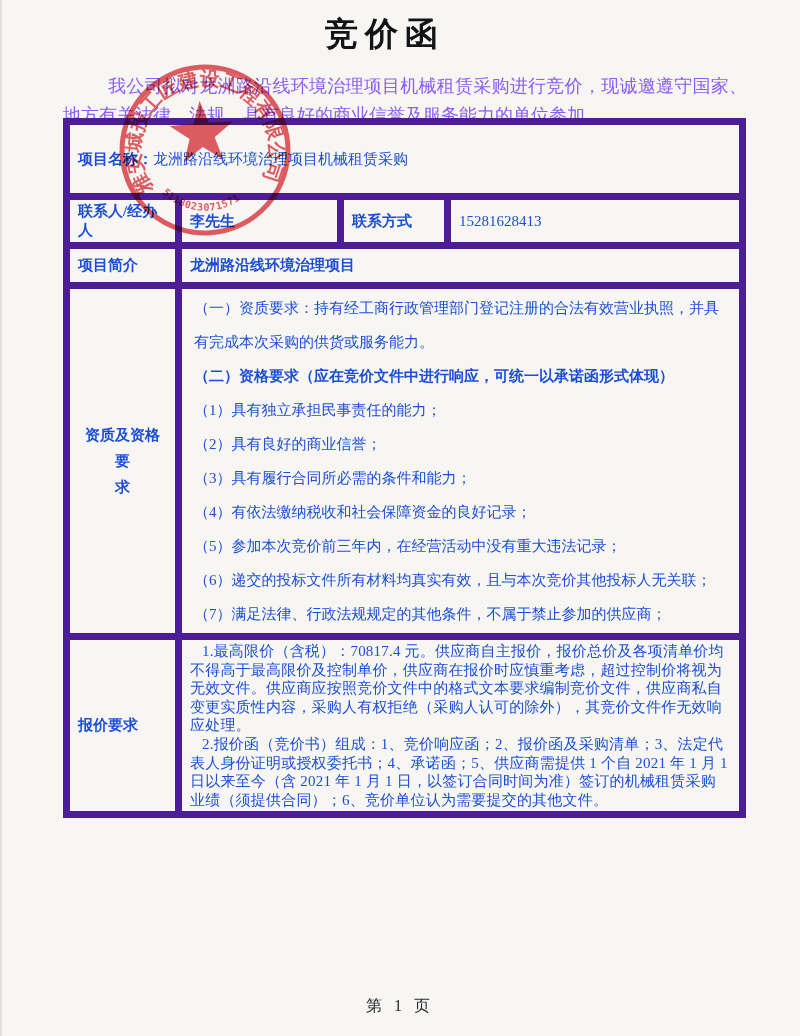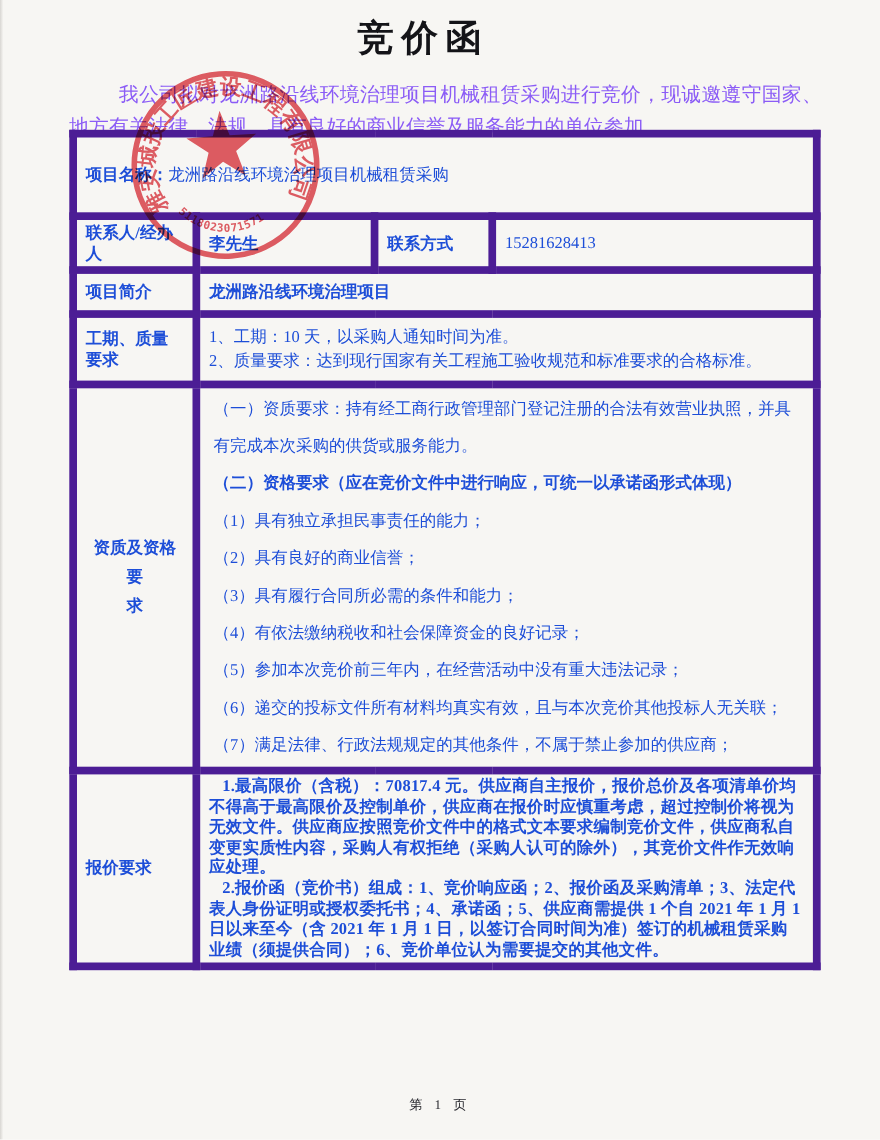--- a/index.html
+++ b/index.html
@@ -41,27 +41,27 @@
     color:#1d4ed8;
   }
   td.lbl{font-weight:bold;padding-left:7px;margin-top:15px;}
   .prelab{white-space:pre-line;line-height:26px;}
   .b{font-weight:bold;}
   .cell-top{vertical-align:top;padding-top:10px;}
   .cell-bottom{vertical-align:bottom;padding-bottom:10px;}
   .sched p{margin:0;line-height:22px;}
   .qual p{margin:0;line-height:34px;padding-left:4px;}
   .qual{padding-top:2px;}
-  .quote p{margin:0;line-height:18.6px;text-indent:0.8em;font-weight:bold;letter-spacing:0.2px;}
+  .quote p{margin:0;line-height:18.6px;text-indent:0.8em;font-weight:normal;letter-spacing:0.2px;}
   .quote{padding-top:3px;padding-bottom:3px;}
   .send-time{line-height:23px;}
   .center-lab{text-align:center;}
   .page-footer{
     position:absolute;top:996px;left:0;width:800px;
-    text-align:center;font-size:12px;color:#2a2a30;letter-spacing:4px;
+    text-align:center;font-size:16px;color:#2a2a30;letter-spacing:4px;
   }
   .stamp{
     position:absolute;left:116px;top:60px;width:178px;height:180px;
     opacity:0.82;
     mix-blend-mode:multiply;
     z-index:6;
     transform:rotate(-4deg);
   }
 </style>
 </head>
@@ -88,27 +88,20 @@
   </tr>
   <tr style="height:34px">
     <td class="lbl">联系人/经办人</td>
     <td class="b">李先生</td>
     <td class="lbl">联系方式</td>
     <td>15281628413</td>
   </tr>
   <tr style="height:40px">
     <td class="lbl">项目简介</td>
     <td colspan="3" class="b">龙洲路沿线环境治理项目</td>
-  </tr>
-  <tr style="height:64px">
-    <td class="lbl">工期、质量要求</td>
-    <td colspan="3" class="sched">
-      <p>1、工期：10 天，以采购人通知时间为准。</p>
-      <p>2、质量要求：达到现行国家有关工程施工验收规范和标准要求的合格标准。</p>
-    </td>
   </tr>
   <tr style="height:343px">
     <td class="lbl prelab center-lab">资质及资格要
 求</td>
     <td colspan="3" class="qual cell-top">
       <p>（一）资质要求：持有经工商行政管理部门登记注册的合法有效营业执照，并具有完成本次采购的供货或服务能力。</p>
       <p class="b">（二）资格要求（应在竞价文件中进行响应，可统一以承诺函形式体现）</p>
       <p>（1）具有独立承担民事责任的能力；</p>
       <p>（2）具有良好的商业信誉；</p>
       <p>（3）具有履行合同所必需的条件和能力；</p>

